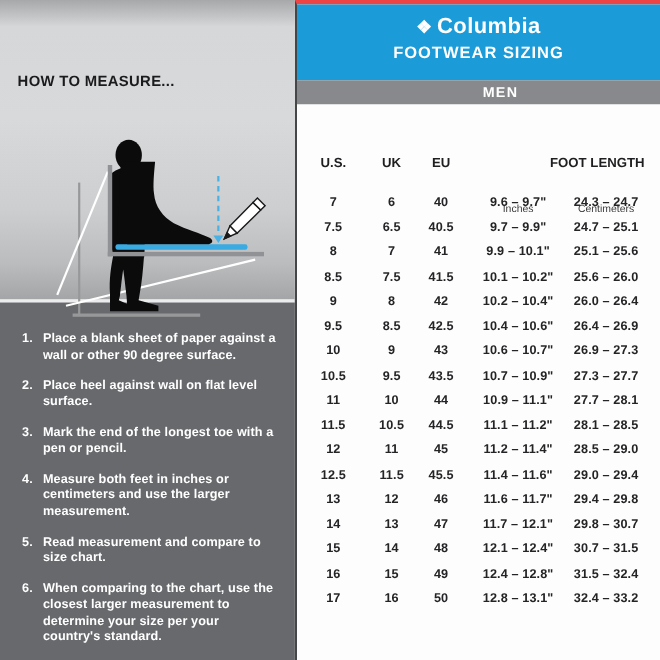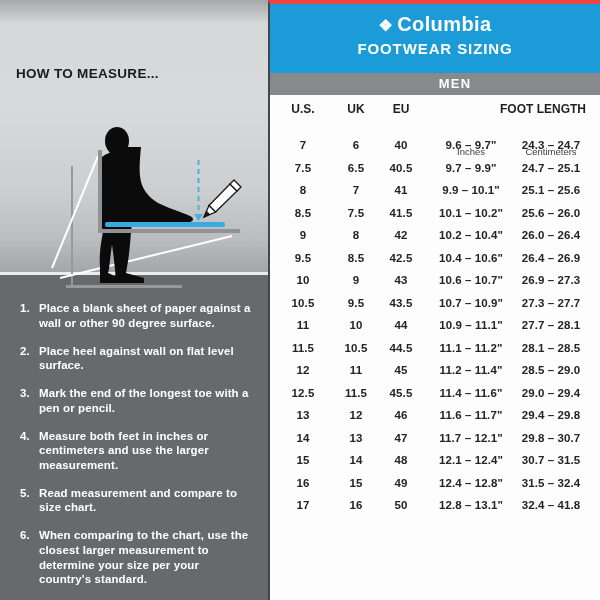--- a/index.html
+++ b/index.html
@@ -21,21 +21,21 @@
 
   
   .right{flex:1;display:flex;flex-direction:column;border-left:2px solid #454648;border-top:4px solid #ef4444;box-sizing:border-box;}
   .brand-header{background:#1b9cd8;height:60px;color:#fff;text-align:center;padding-top:9px;box-sizing:content-box;}
   .logo-row{font-size:20px;font-weight:bold;letter-spacing:.4px;}
   .logo-glyph{font-size:16px;margin-right:4px;}
   .subtitle{font-size:15px;font-weight:bold;letter-spacing:.9px;margin-top:4px;}
   .men-bar{background:#87898c;height:22px;line-height:22px;text-align:center;color:#fff;
     font-weight:bold;font-size:13px;letter-spacing:1.2px;padding-left:40px;}
   .size-table{flex:1;background:#fdfdfd;padding-top:7px;}
-  .hgrid{display:grid;grid-template-columns:66px 40px 50px 90px 70px;}
+  .hgrid{display:grid;grid-template-columns:66px 40px 50px 90px 70px;margin-top:39px;}
   .hcell{text-align:center;font-size:12px;font-weight:bold;color:#1f1f21;height:15px;line-height:15px;}
   .hspan{grid-column:4 / 6;text-align:right;}
   .subgrid{display:grid;grid-template-columns:66px 40px 50px 90px 70px;height:17px;}
   .scell{text-align:center;font-size:9.5px;color:#3c3c3e;line-height:15px;margin-top:27px;}
   .trow{display:grid;grid-template-columns:66px 40px 50px 90px 70px;height:22.5px;align-items:center;}
   .tcell{text-align:center;font-size:11.5px;font-weight:600;color:#242426;letter-spacing:.1px;}
 </style>
 </head>
 <body>
 
@@ -250,19 +250,19 @@
             <div class="tcell">15</div>
             <div class="tcell">49</div>
             <div class="tcell">12.4 – 12.8"</div>
             <div class="tcell">31.5 – 32.4</div>
           </div>
           <div class="trow">
             <div class="tcell">17</div>
             <div class="tcell">16</div>
             <div class="tcell">50</div>
             <div class="tcell">12.8 – 13.1"</div>
-            <div class="tcell">32.4 – 41.8</div>
+            <div class="tcell">32.4 – 33.2</div>
           </div>
         </div>
     </div>
   </div>
 
 </div>
 
 </body></html>

